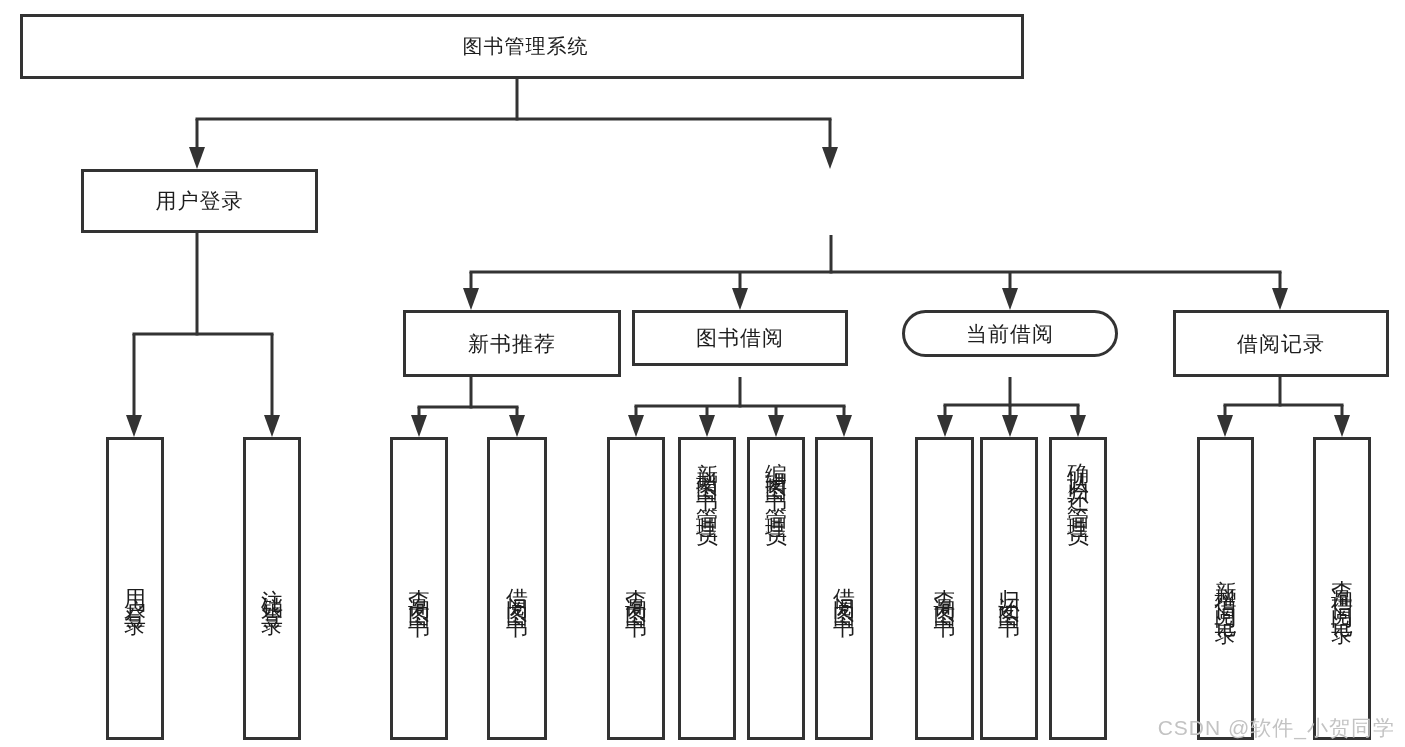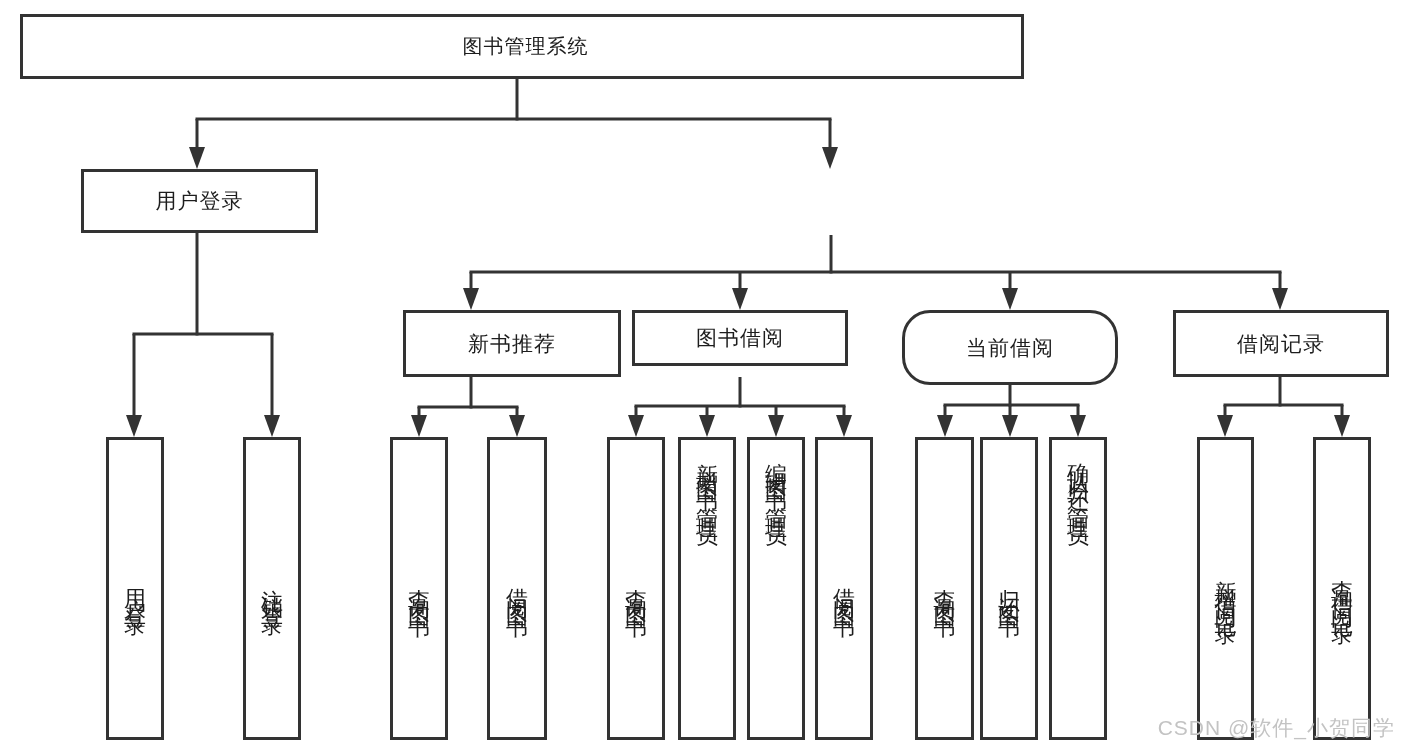--- a/index.html
+++ b/index.html
@@ -36,21 +36,21 @@
     color: var(--text);
     font-size: 21px;
     letter-spacing: 1px;
     z-index: 2;
   }
   #root-box     { left: 20px;   top: 14px;  width: 1004px; height: 65px; font-size: 20px; padding-left: 7px; }
   #login-box    { left: 81px;   top: 169px; width: 237px;  height: 64px; }
   #mgmt-box     { left: 711px;  top: 169px; width: 236px;  height: 66px; }
   #newbooks-box { left: 362px;  top: 310px; width: 218px;  height: 67px; margin-left: 41px; }
   #borrow-box   { left: 632px;  top: 310px; width: 216px;  height: 56px; }
-  #current-box  { left: 902px;  top: 310px; width: 216px;  height: 75px; border-radius: 28px; }
+  #current-box  { left: 902px;  top: 310px; width: 216px;  height: 47px; border-radius: 28px; }
   #records-box  { left: 1173px; top: 310px; width: 216px;  height: 67px; }
 
   .vbox {
     position: absolute;
     top: 437px;
     height: 303px;
     box-sizing: border-box;
     border: 3px solid var(--line);
     background: var(--background);
     display: flex;

